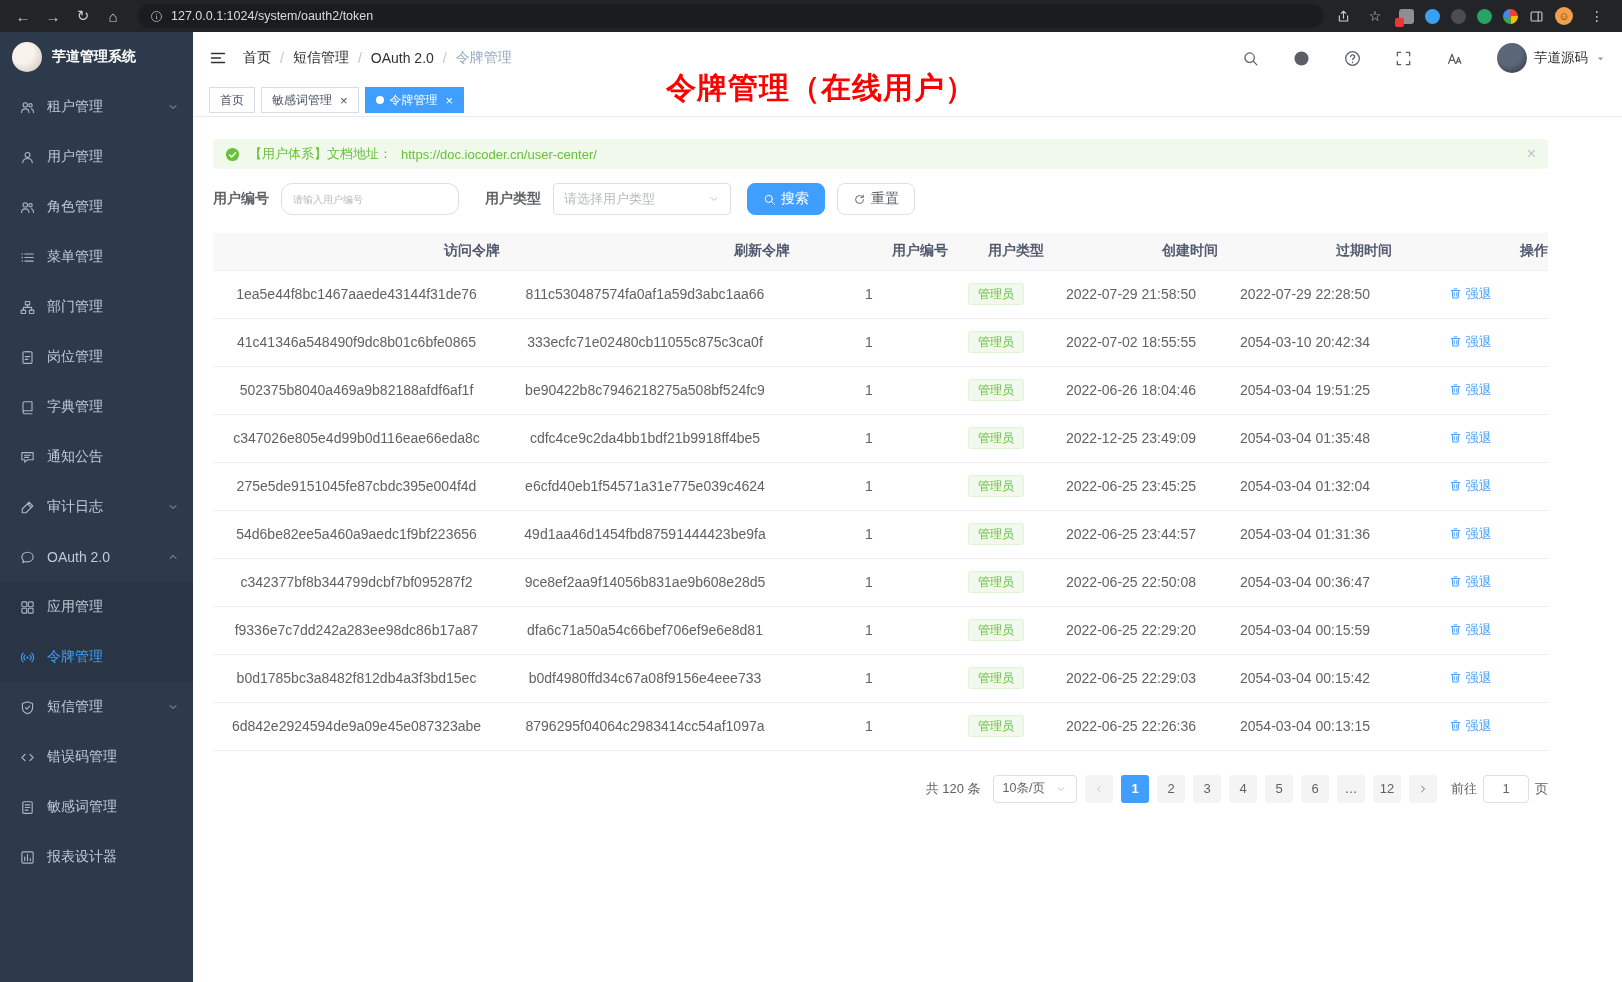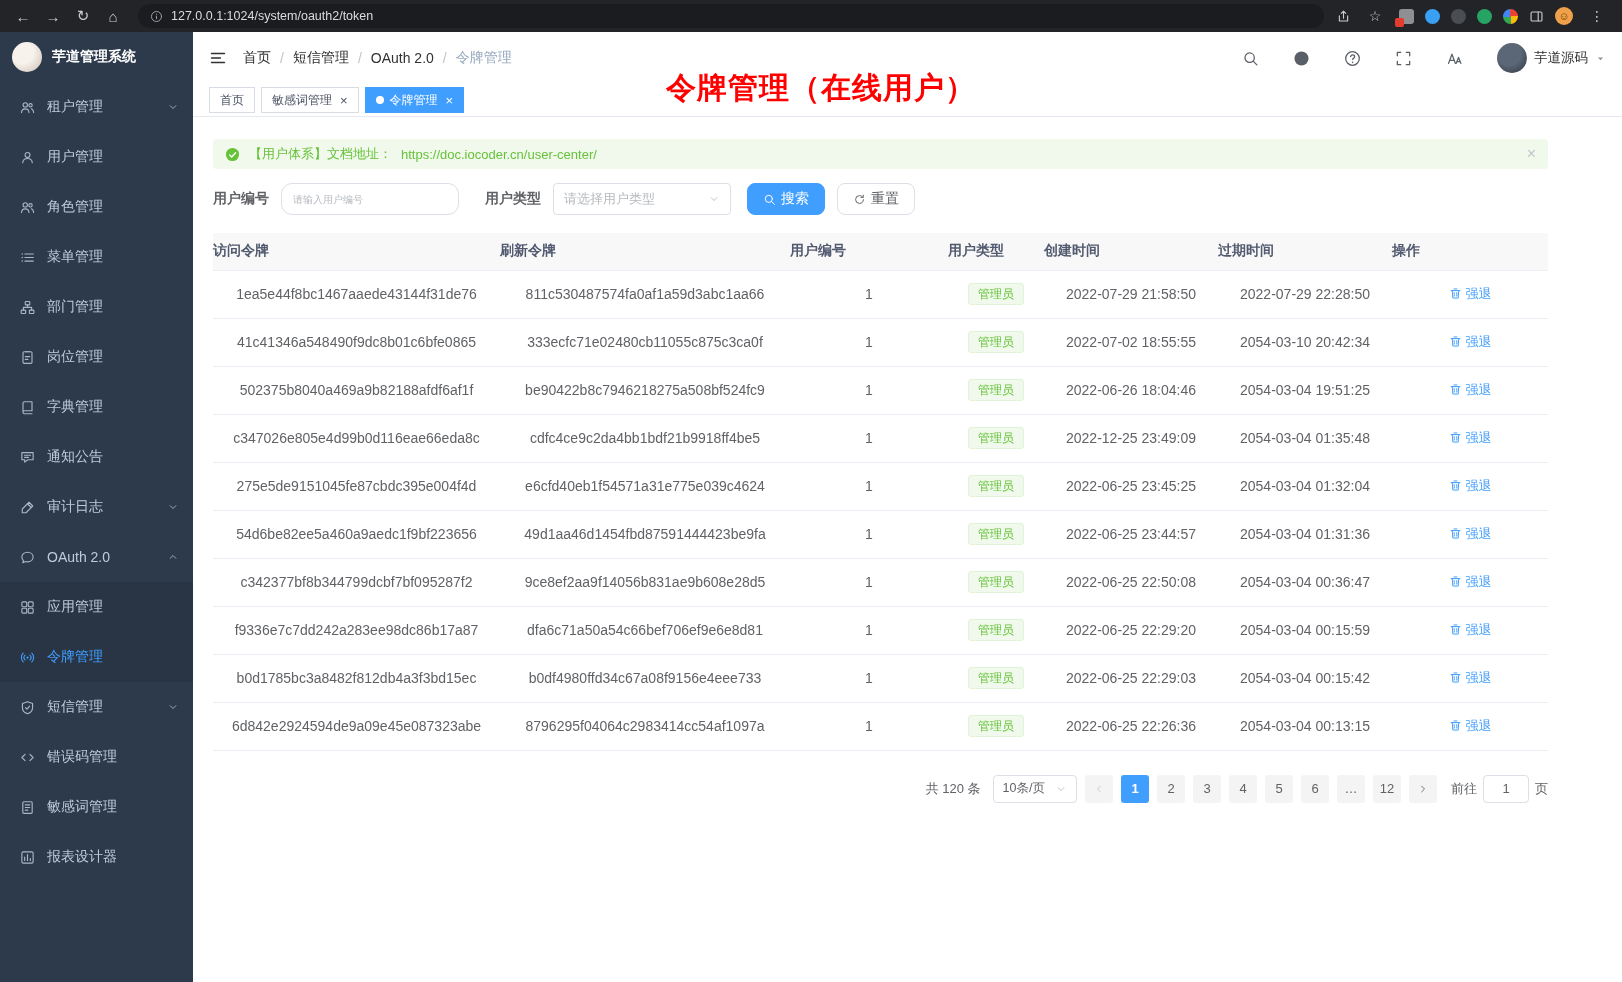--- a/index.html
+++ b/index.html
@@ -78,21 +78,21 @@
   .sel{width:178px;height:32px;border:1px solid #dcdfe6;border-radius:4px;display:flex;align-items:center;
        justify-content:space-between;padding:0 10px;font-size:13px;color:#b6babf;background:#fff;cursor:pointer}
   .selcaret{color:#b6babf}.selcaret svg{width:12px;height:12px}
   .btn{height:32px;display:inline-flex;align-items:center;gap:5px;padding:0 15px;border:1px solid #dcdfe6;
        border-radius:8px;background:#fff;color:#606266;font-size:14px;font-family:inherit;cursor:pointer}
   .btn .icn svg{width:13px;height:13px}
   .btn.primary{background:#409eff;border-color:#409eff;color:#fff;margin-left:4px}
 
   .tbl{width:100%;border-collapse:collapse;table-layout:fixed;font-size:14px;color:#606266}
   .tbl th{height:37px;background:#f8f8f9;color:#515a6e;font-weight:700;font-size:14px;
-          border-bottom:1px solid #ebeef5;text-align:left;white-space:nowrap}
+          border-bottom:1px solid #ebeef5;text-align:right;white-space:nowrap}
   .tbl td{height:48px;border-bottom:1px solid #ebeef5;text-align:center;white-space:nowrap;
           overflow:hidden;text-overflow:ellipsis;padding:0 4px}
   .tag{display:inline-block;height:22px;line-height:20px;padding:0 9px;font-size:12px;color:#67c23a;
        background:#f0f9eb;border:1px solid #e1f3d8;border-radius:3px}
   .act{display:inline-flex;align-items:center;gap:4px;color:#409eff;font-size:13px;cursor:pointer;text-decoration:none}
   .act .icn svg{width:13px;height:13px}
 
   .pagination{display:flex;align-items:center;justify-content:flex-end;gap:8px;margin-top:24px;
               font-size:13px;color:#606266}
   .ptotal{margin-right:4px}

